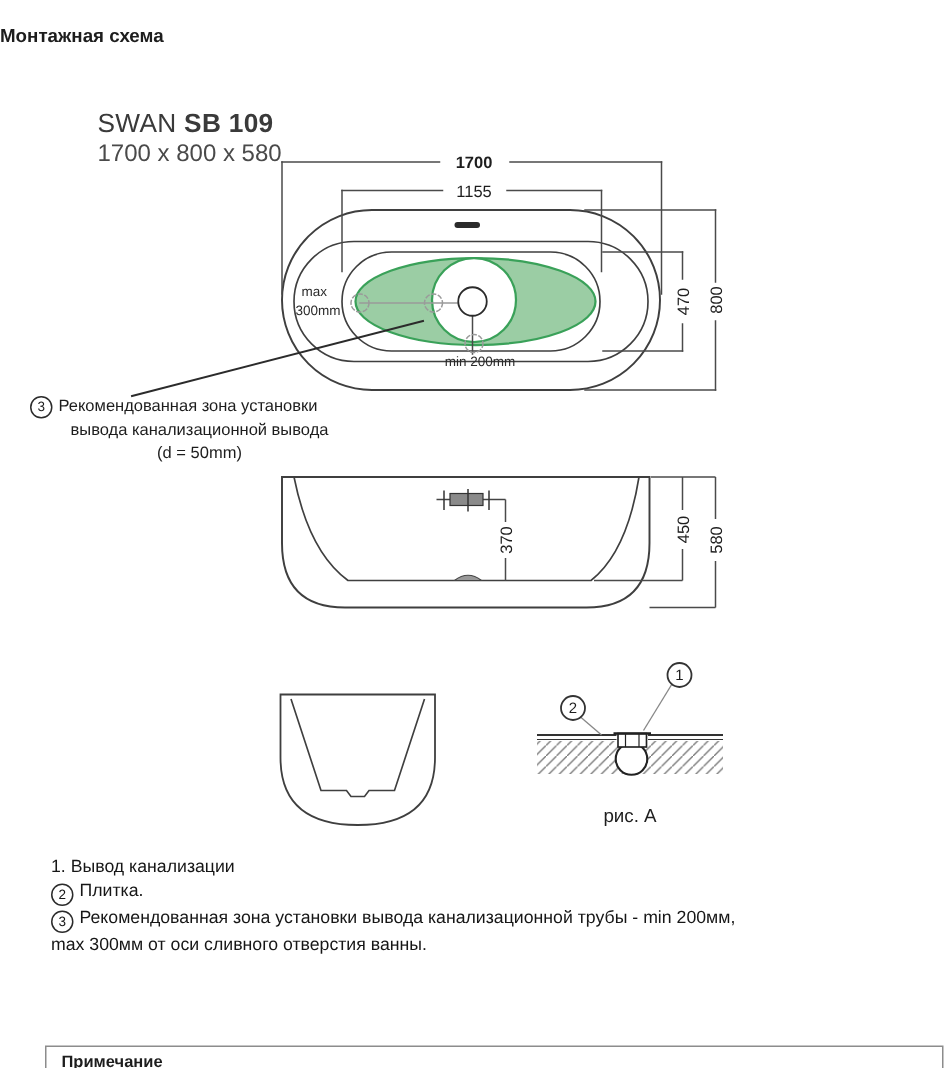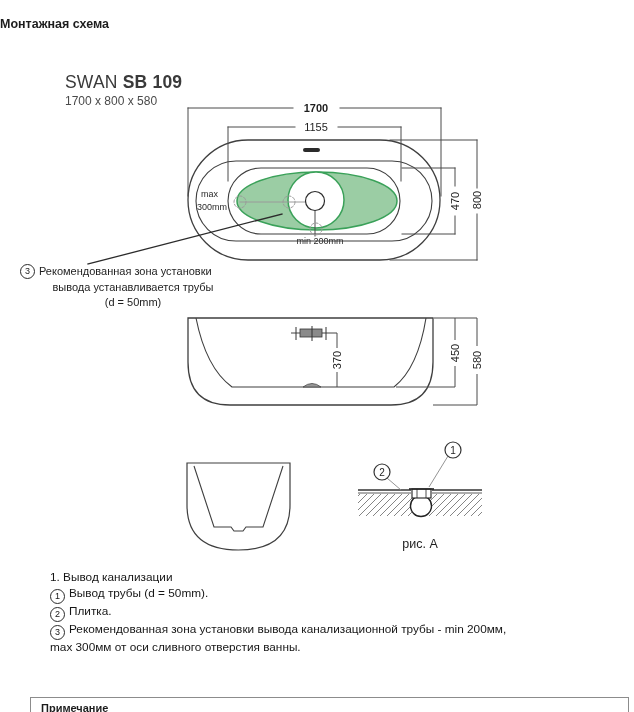--- a/index.html
+++ b/index.html
@@ -7,37 +7,37 @@
     width:634px;height:712px;position:relative;overflow:hidden;
     background:#ffffff;color:#1e1e1e;
     font-family:"Liberation Sans", sans-serif;
   }
   .page-title{position:absolute;top:17px;left:0;right:0;text-align:left;
     font-size:12.5px;font-weight:700;color:#1d1d1d;}
   .product{position:absolute;left:65px;top:59px;}
   .product-name{font-size:17.5px;color:#3a3a3a;letter-spacing:.2px;margin-top:13px;}
   .product-name .brand{font-weight:400;}
   .product-name .model{font-weight:700;}
-  .product-size{font-size:12px;color:#4a4a4a;margin-top:1px;}
+  .product-size{font-size:16px;color:#4a4a4a;margin-top:1px;}
   .drawing{position:absolute;left:0;top:88px;}
   svg text{font-family:"Liberation Sans", sans-serif;fill:#1e1e1e;}
   .dim{font-size:11px;}
   .dim-b{font-weight:700;}
   .tiny{font-size:9px;fill:#2b2b2b;}
   .callout-num{font-size:10px;}
   .caption{font-size:12.5px;}
   .zone-note{position:absolute;left:20px;top:264px;width:226px;text-align:center;
     font-size:11px;line-height:15.5px;color:#1d1d1d;}
   .circ{display:inline-flex;align-items:center;justify-content:center;
     width:13px;height:13px;border:1px solid #2b2b2b;border-radius:50%;
     font-size:9px;line-height:1;margin-right:4px;vertical-align:-2px;background:#fff;flex:0 0 13px;}
   .zn-line1{display:flex;align-items:center;justify-content:flex-start;text-align:left;}
   .notes{position:absolute;left:34px;top:570px;width:600px;
     font-size:11.8px;line-height:15.7px;color:#161616;}
-  .notes .nline{white-space:nowrap;margin-left:16px;}
+  .notes .nline{white-space:nowrap;}
   .footer-box{position:absolute;left:30px;top:697px;width:597px;height:60px;
     border:1px solid #8c8c8c;background:#fff;}
   .footer-title{font-weight:700;font-size:11px;margin:4px 0 0 10px;color:#1d1d1d;}
 </style>
 </head>
 <body>
 
 <div class="page-title">Монтажная схема</div>
 
 <div class="product">
@@ -182,30 +182,27 @@
 
     <text class="caption" x="420" y="548" text-anchor="middle">рис. А</text>
   </g>
 </svg>
 
 <div class="zone-note">
   <div class="zn-line1">
     <span class="circ">3</span>
     <span>Рекомендованная зона установки</span>
   </div>
-  <div>вывода устанавливается трубы</div>
+  <div>вывода канализационной вывода</div>
   <div>(d = 50mm)</div>
 </div>
 
 <div class="notes">
   <div class="nline">1. Вывод канализации</div>
   <div class="nline">
-    <span class="circ">1</span><span>Вывод трубы (d = 50mm).</span>
-  </div>
-  <div class="nline">
     <span class="circ">2</span><span>Плитка.</span>
   </div>
   <div class="nline">
     <span class="circ">3</span><span>Рекомендованная зона установки вывода канализационной трубы - min 200мм,</span>
   </div>
   <div class="nline">max 300мм от оси сливного отверстия ванны.</div>
 </div>
 
 <div class="footer-box">
   <div class="footer-title">Примечание</div>

